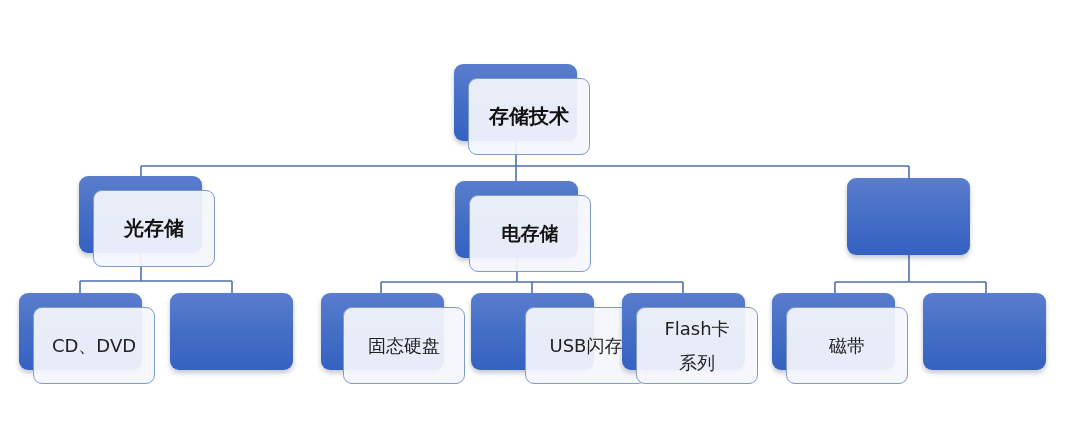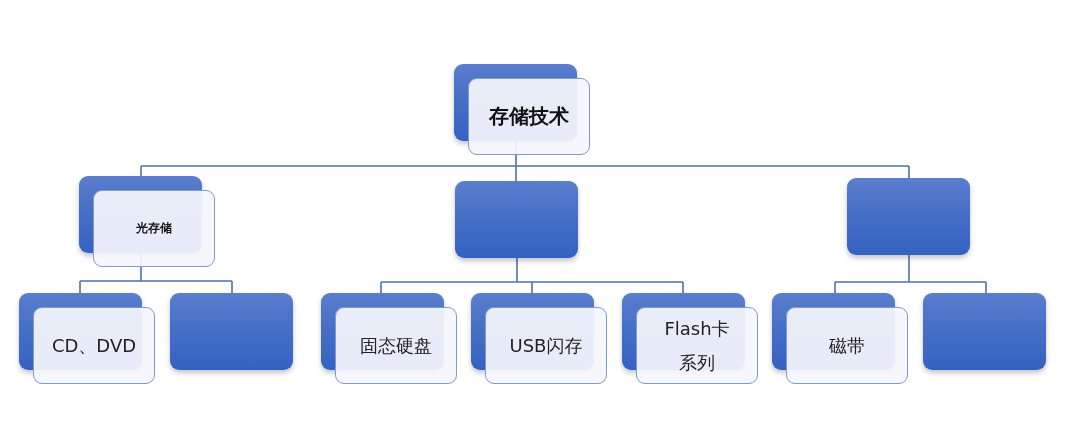--- a/index.html
+++ b/index.html
@@ -19,21 +19,21 @@
       position: absolute; left: 14px; top: 14px; width: 122px; height: 77px;
       box-sizing: border-box;
       border-radius: 9px;
       border: 1.3px solid #7e9bcb;
       background: rgba(244, 246, 252, 0.93);
       display: flex; align-items: center; justify-content: center;
       text-align: center;
     }
     .label { color: #1a1a1a; white-space: pre-line; line-height: 1.85; }
     .lvl1 .label { font-size: 20px; font-weight: bold; color: #111; }
-    .lvl2 .label { font-size: 12px; font-weight: 600; color: #141414; }
+    .lvl2 .label { font-size: 20px; font-weight: 600; color: #141414; }
     .lvl2.strong .label { font-weight: bold; font-size: 19px; }
     .lvl3 .label { font-size: 18px; font-weight: normal; color: #222; }
   </style>
 </head>
 <body>
 
 <div id="canvas">
 
   <svg class="connectors" viewBox="0 0 1080 435">
 
@@ -69,47 +69,50 @@
 
   <div class="node lvl2" style="left:79px; top:176px;">
     <div class="back"></div>
     <div class="front" style="border-color: rgb(126, 155, 203);">
       <span class="label">光存储</span>
     </div>
   </div>
 
   <div class="node lvl2 strong" style="left:455px; top:181px;">
     <div class="back"></div>
+    <div class="front" style="border-color: rgb(126, 155, 203);">
+      <span class="label">电存储</span>
+    </div>
   </div>
 
   <div class="node lvl2" style="left:847px; top:178px;">
     <div class="back"></div>
   </div>
 
   <div class="node lvl3" style="left:19px; top:293px;">
     <div class="back"></div>
     <div class="front" style="border-color: rgb(126, 155, 203);">
       <span class="label">CD、DVD</span>
     </div>
   </div>
 
   <div class="node lvl3" style="left:170px; top:293px;">
     <div class="back"></div>
   </div>
 
   <div class="node lvl3" style="left:321px; top:293px;">
     <div class="back"></div>
-    <div class="front" style="border-color: rgb(126, 155, 203);">
+    <div class="front" style="border-color: rgb(126, 155, 203); margin-left: 8px;">
       <span class="label">固态硬盘</span>
     </div>
   </div>
 
   <div class="node lvl3" style="left:471px; top:293px;">
     <div class="back"></div>
-    <div class="front" style="border-color: rgb(126, 155, 203);">
+    <div class="front" style="border-color: rgb(126, 155, 203); margin-left: 40px;">
       <span class="label">USB闪存</span>
     </div>
   </div>
 
   <div class="node lvl3" style="left:772px; top:293px;">
     <div class="back"></div>
     <div class="front" style="border-color: rgb(126, 155, 203);">
       <span class="label">磁带</span>
     </div>
   </div>

